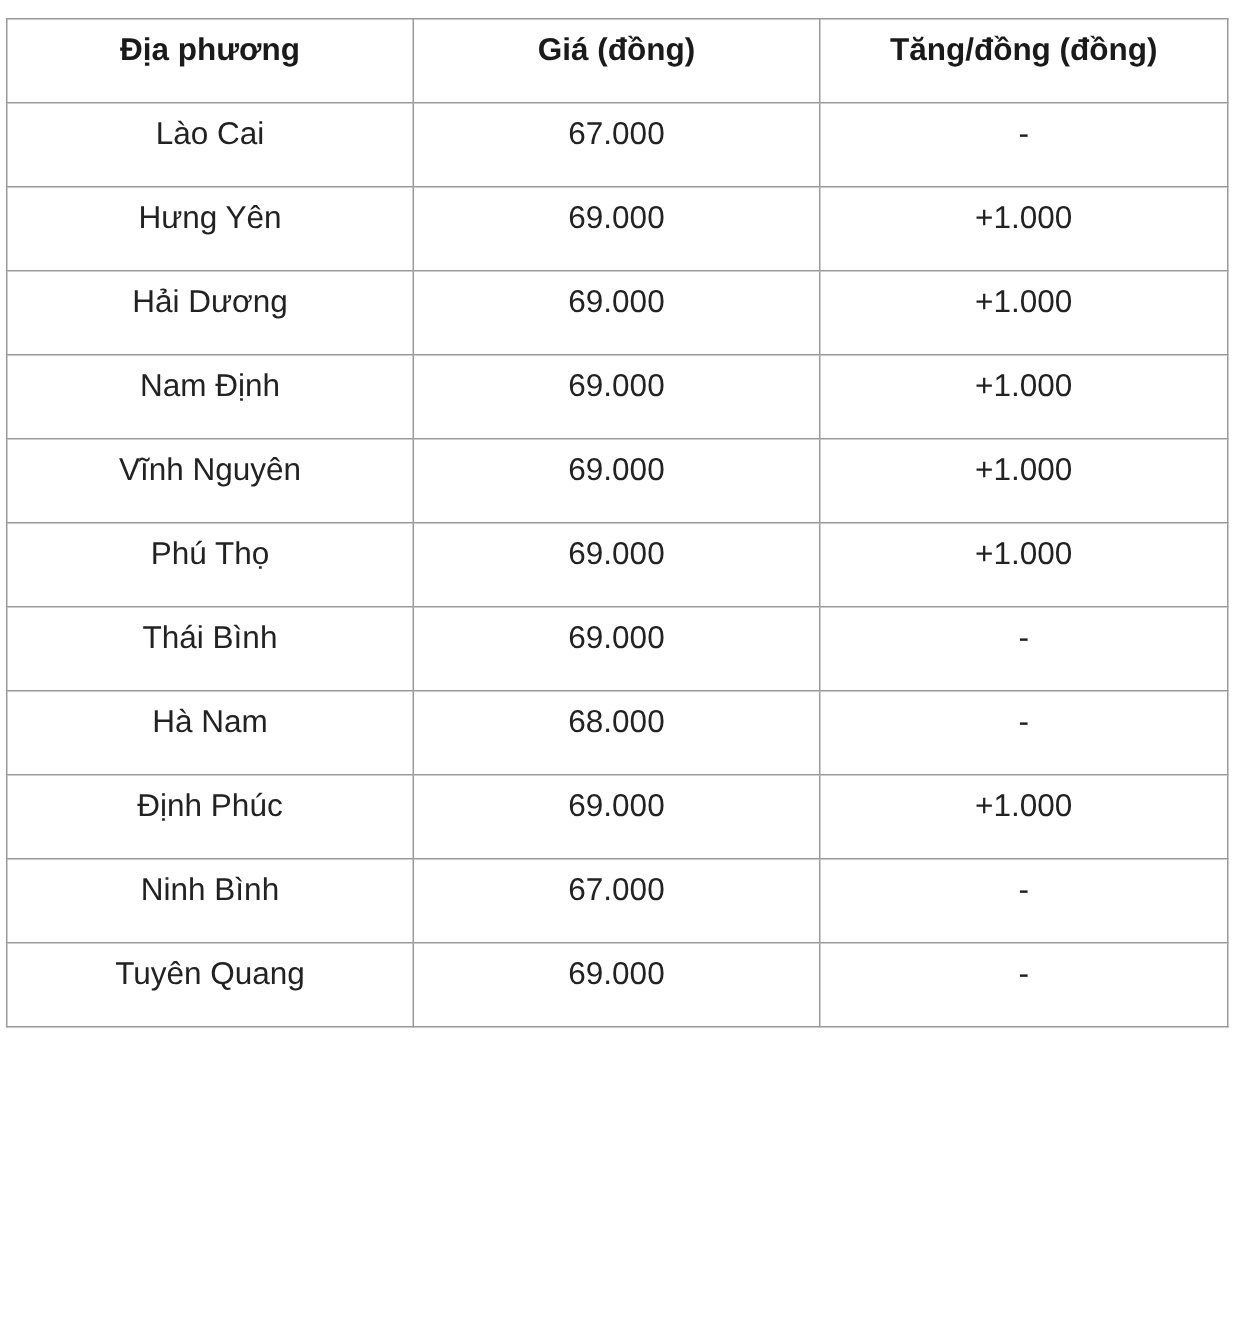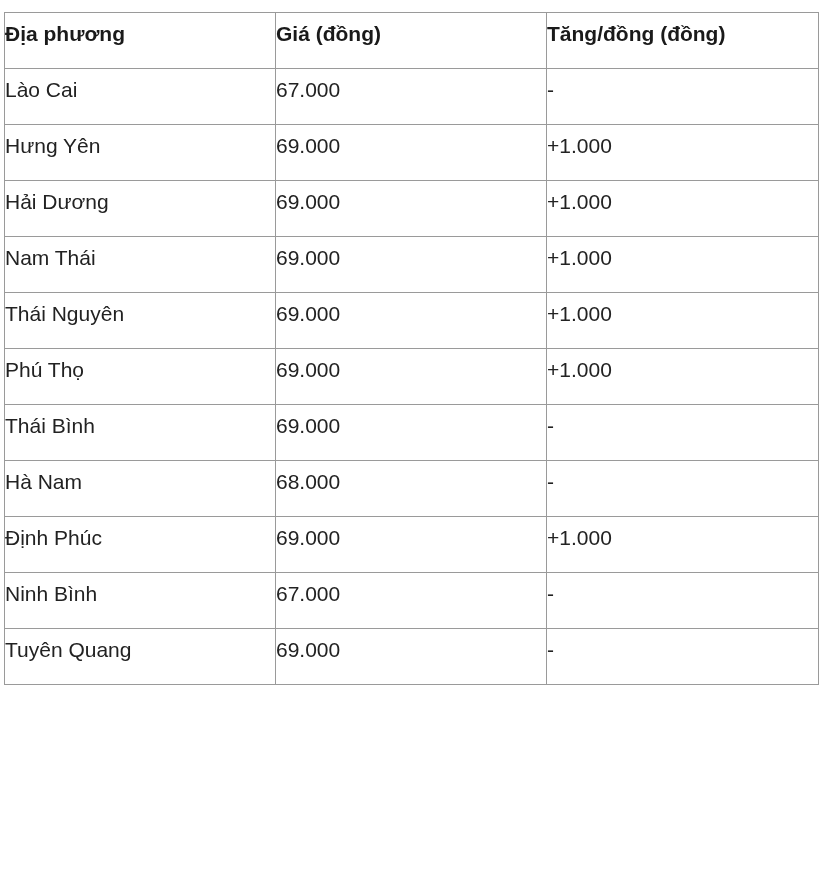--- a/index.html
+++ b/index.html
@@ -20,21 +20,21 @@
       left: 4px;
       top: 12px;
       width: 814px;
       border-collapse: collapse;
       table-layout: fixed;
     }
     .price-table td, .price-table th {
       border: 1px solid #9a9a9a;
       height: 56px;
       padding: 0;
-      text-align: left;
+      text-align: center;
       vertical-align: top;
       font-size: 21px;
       line-height: 21px;
       box-sizing: border-box;
     }
     .price-table th {
       font-weight: bold;
       color: #1a1a1a;
     }
     .cell-inner {
@@ -96,32 +96,32 @@
         </td>
         <td>
           <span class="cell-inner">69.000</span>
         </td>
         <td>
           <span class="cell-inner">+1.000</span>
         </td>
       </tr>
       <tr>
         <td>
-          <span class="cell-inner">Nam Thái</span>
+          <span class="cell-inner">Nam Định</span>
         </td>
         <td>
           <span class="cell-inner">69.000</span>
         </td>
         <td>
           <span class="cell-inner">+1.000</span>
         </td>
       </tr>
       <tr>
         <td>
-          <span class="cell-inner">Thái Nguyên</span>
+          <span class="cell-inner">Vĩnh Nguyên</span>
         </td>
         <td>
           <span class="cell-inner">69.000</span>
         </td>
         <td>
           <span class="cell-inner">+1.000</span>
         </td>
       </tr>
       <tr>
         <td>

